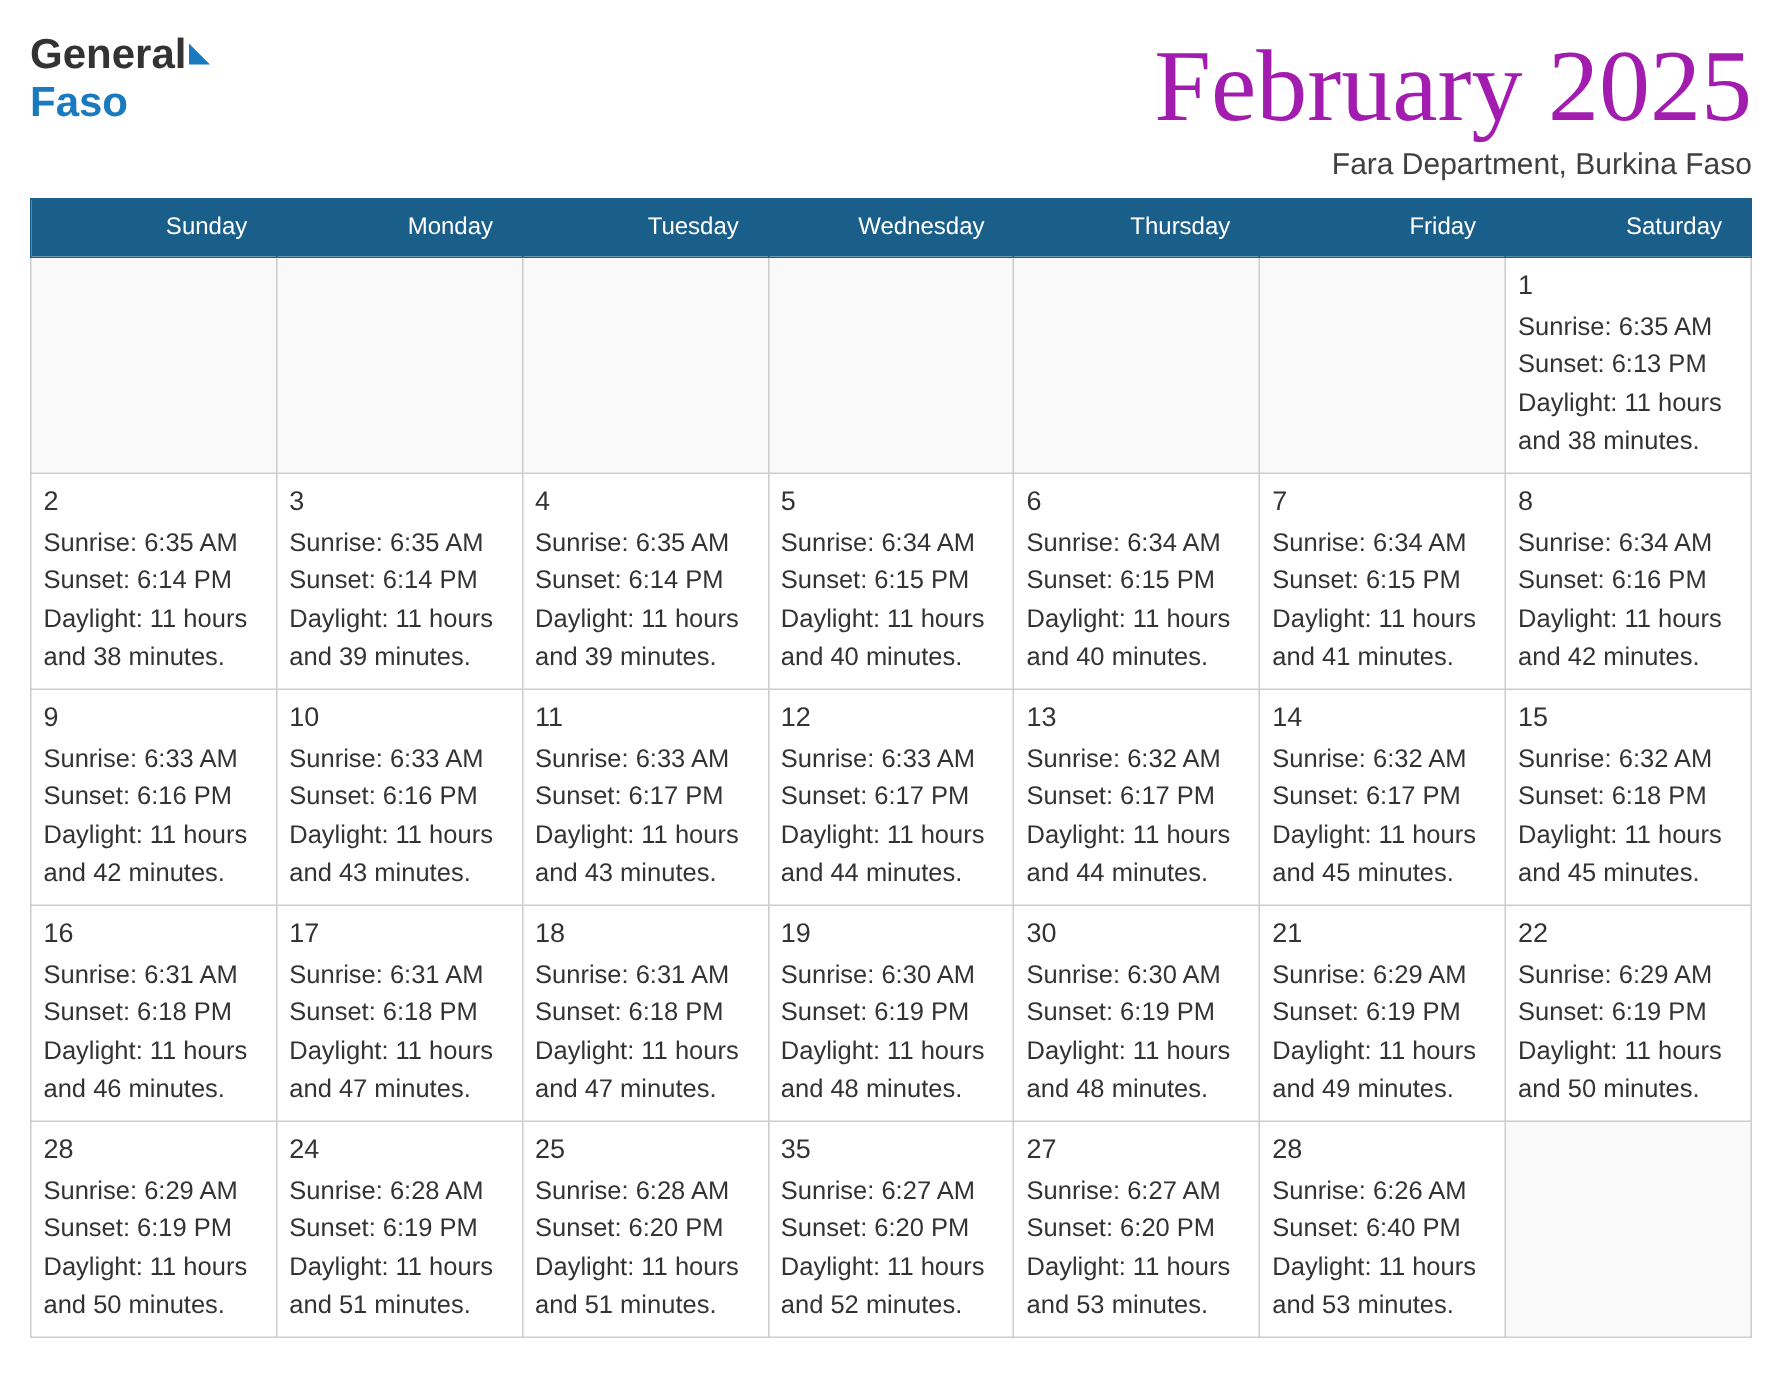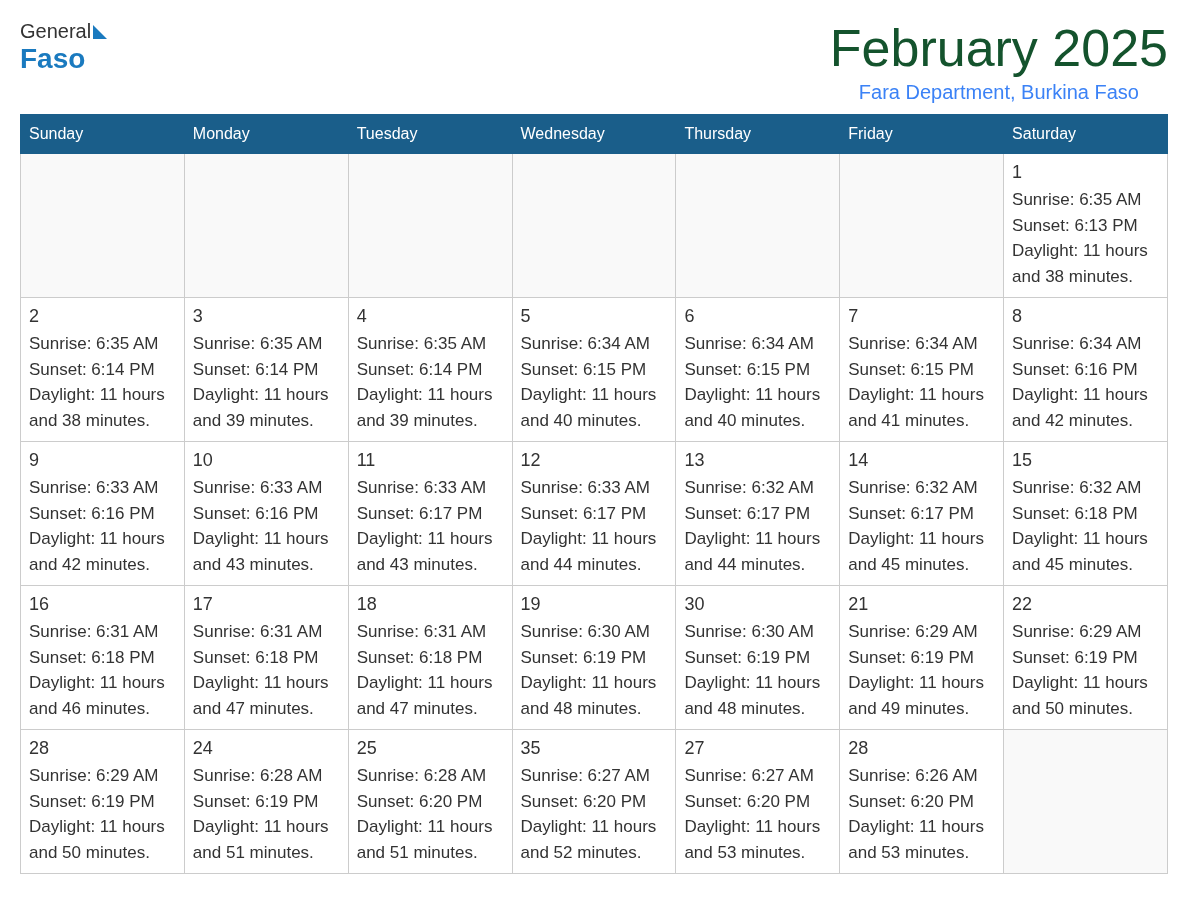--- a/index.html
+++ b/index.html
@@ -15,22 +15,22 @@
       justify-content: space-between;
       align-items: flex-start;
       margin-bottom: 10px;
     }
     .logo {
       display: flex;
       flex-direction: column;
       align-items: flex-start;
     }
     .logo-text {
-      font-size: 20px;
-      font-weight: normal;
+      font-size: 28px;
+      font-weight: bold;
       color: #333;
       display: flex;
       align-items: center;
     }
     .logo-general {
       color: #333;
     }
     .logo-arrow {
       width: 0;
       height: 0;
@@ -43,43 +43,43 @@
     }
     .logo-blue {
       color: #1a7abf;
       font-size: 28px;
       font-weight: bold;
     }
     .title-area {
       text-align: right;
     }
     .month-title {
-      font-size: 52px;
+      font-size: 68px;
       font-weight: normal;
-      color: #14532d;
+      color: #a21caf;
       line-height: 1.1;
+      font-family: Liberation Serif, serif;
     }
     .subtitle {
       font-size: 20px;
-      color: #3b82f6;
+      color: #404040;
       margin-top: 4px;
-      text-align: center;
     }
     .calendar {
       width: 100%;
       border-collapse: collapse;
       border: 1px solid #ccc;
     }
     .calendar th {
       background-color: #1a5e8a;
       color: #fff;
-      padding: 10px 8px;
+      padding: 10px 19px;
       font-size: 16px;
       font-weight: normal;
-      text-align: left;
+      text-align: right;
       border: 1px solid #1a5e8a;
     }
     .calendar td {
       vertical-align: top;
       padding: 8px;
       border: 1px solid #ccc;
       width: calc(100% / 7);
       min-height: 110px;
     }
     .day-number {
@@ -330,20 +330,20 @@
         <td>
           <div class="day-number">27</div>
           <div class="day-info" style="white-space: pre-line;">Sunrise: 6:27 AM
 Sunset: 6:20 PM
 Daylight: 11 hours
 and 53 minutes.</div>
         </td>
         <td>
           <div class="day-number">28</div>
           <div class="day-info" style="white-space: pre-line;">Sunrise: 6:26 AM
-Sunset: 6:20 PM
+Sunset: 6:40 PM
 Daylight: 11 hours
 and 53 minutes.</div>
         </td>
         <td class="empty-cell"></td>
       </tr>
     </tbody>
 </table>
 
 </body></html>

